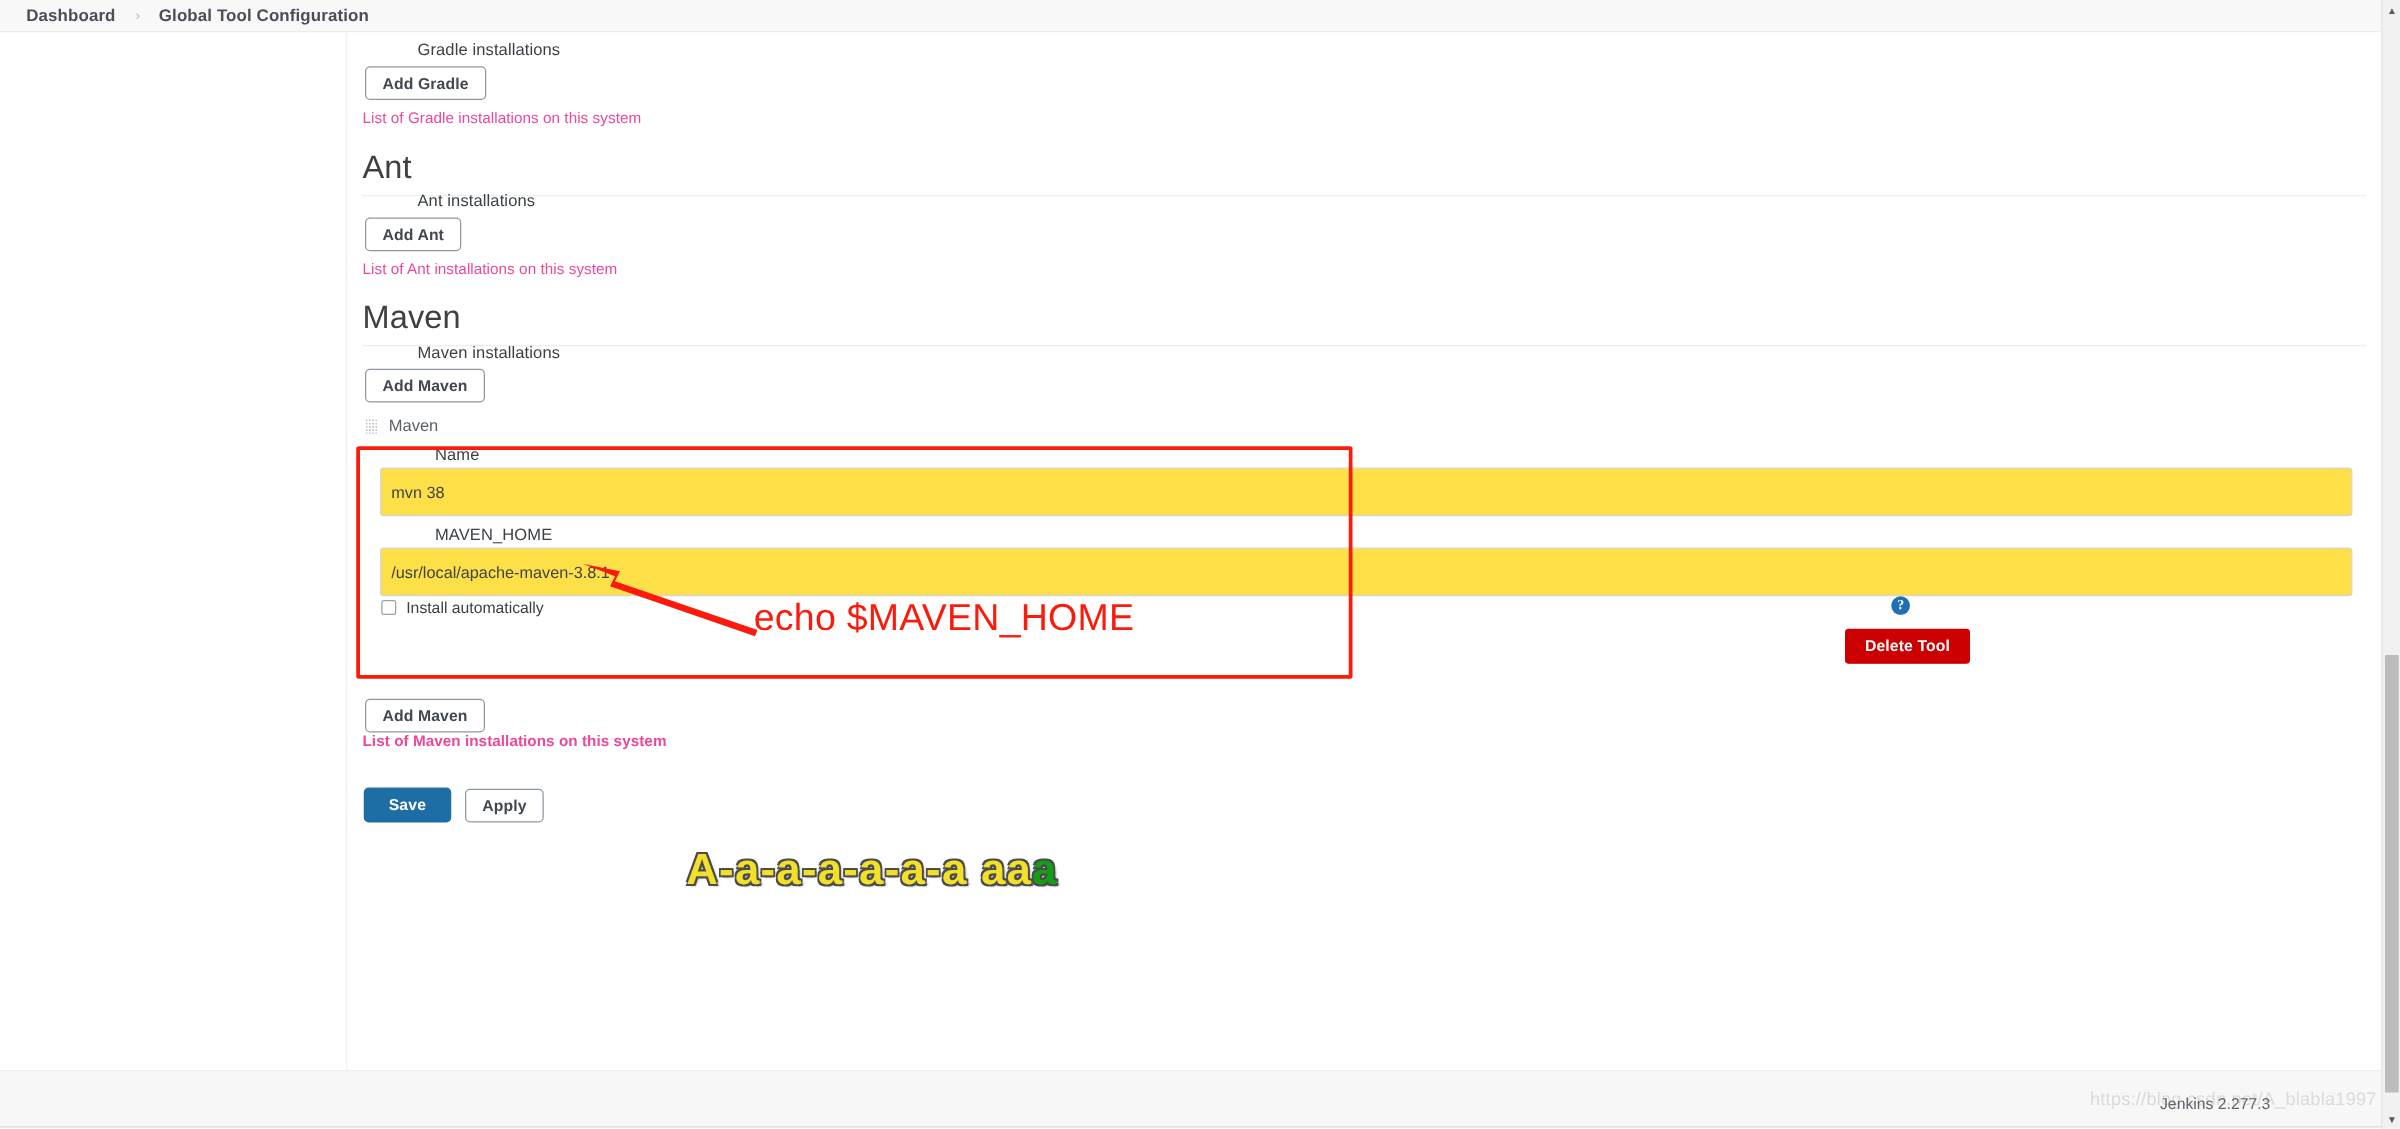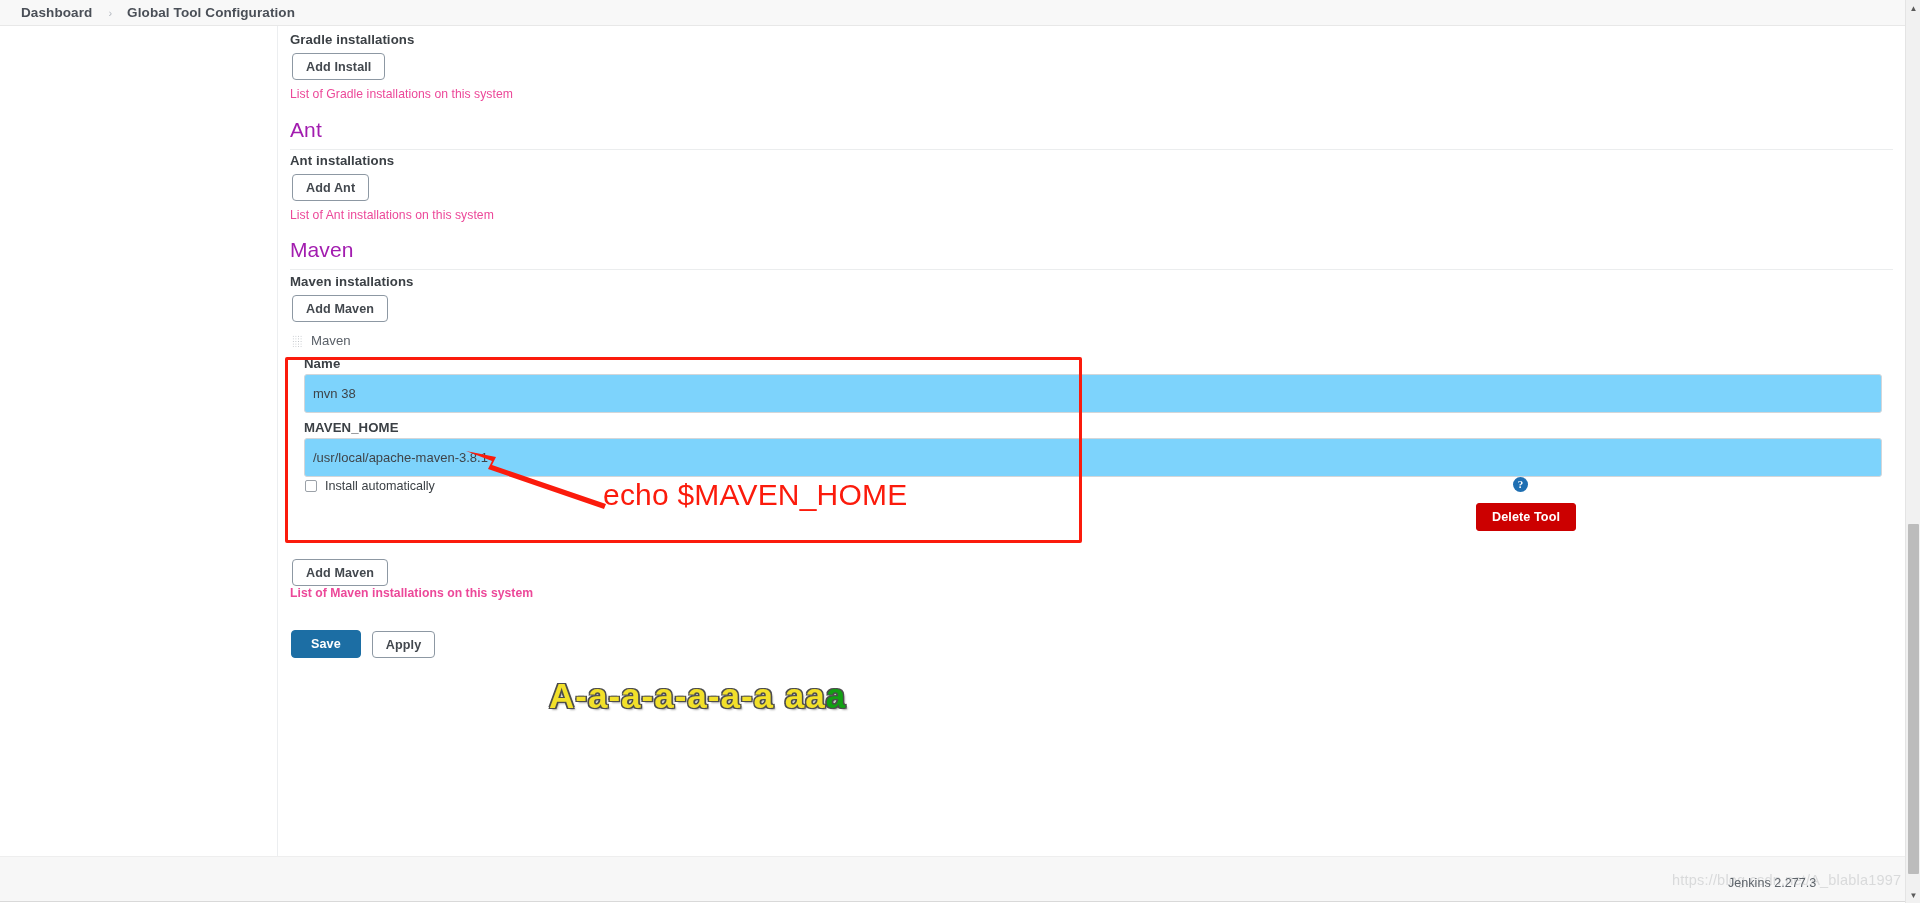--- a/index.html
+++ b/index.html
@@ -66,31 +66,32 @@
     left: 278px; top: 0;
     width: 1627px;
     height: 830px;
     background: #fff;
   }
 
   
   .fld-label {
     font-size: 13.2px;
     color: #3b4045;
-    font-weight: 700;
+    font-weight: 400;
     letter-spacing: 0.1px;
+    margin-left: 44px;
   }
   .help-text {
     font-size: 12.2px;
     color: #ec4899;
     letter-spacing: 0.05px;
   }
   .section-title {
-    font-size: 21px;
-    color: #a21caf;
+    font-size: 26px;
+    color: #404040;
     font-weight: 400;
     letter-spacing: 0.1px;
   }
   .section-rule {
     height: 1px;
     background: #ebedee;
     margin-top: 7px;
   }
 
   .btn {
@@ -126,21 +127,21 @@
     height: 28px;
     padding: 0 15px;
     border-radius: 3px;
   }
 
   .text-input {
     width: 100%;
     height: 39px;
     border: 1px solid #d3d6d9;
     border-radius: 3px;
-    background: #7dd3fc;
+    background: #fde047;
     font-size: 13px;
     color: #3f4449;
     padding: 0 8px;
     font-family: "Liberation Sans", sans-serif;
     outline: none;
   }
   .text-input::placeholder { color: #9aa0a6; }
 
   
   .abs { position: absolute; }
@@ -342,21 +343,21 @@
     <span class="crumb">Global Tool Configuration</span>
   </div>
 
   <div class="page">
 
     <div class="side-divider"></div>
 
     <div class="content">
 
       <div class="abs fld-label" id="gradle-label">Gradle installations</div>
-      <div class="abs btn btn-outline" id="add-gradle-btn">Add Install</div>
+      <div class="abs btn btn-outline" id="add-gradle-btn">Add Gradle</div>
       <div class="abs help-text" id="gradle-help">List of Gradle installations on this system</div>
 
       <div class="abs" id="ant-section">
         <div class="section-title">Ant</div>
         <div class="section-rule"></div>
       </div>
       <div class="abs fld-label" id="ant-label">Ant installations</div>
       <div class="abs btn btn-outline" id="add-ant-btn">Add Ant</div>
       <div class="abs help-text" id="ant-help">List of Ant installations on this system</div>
 

